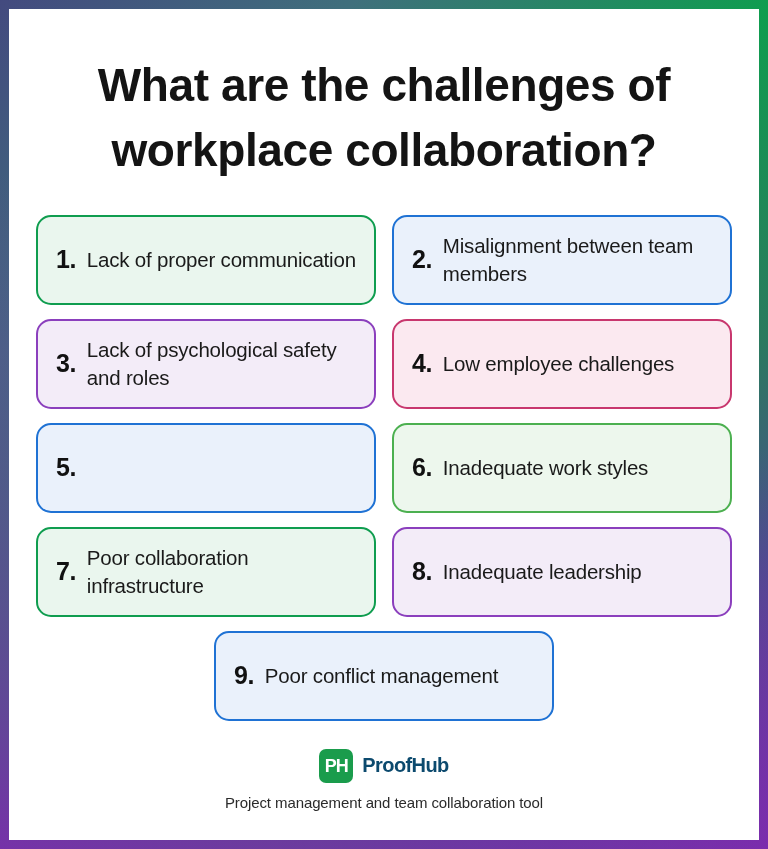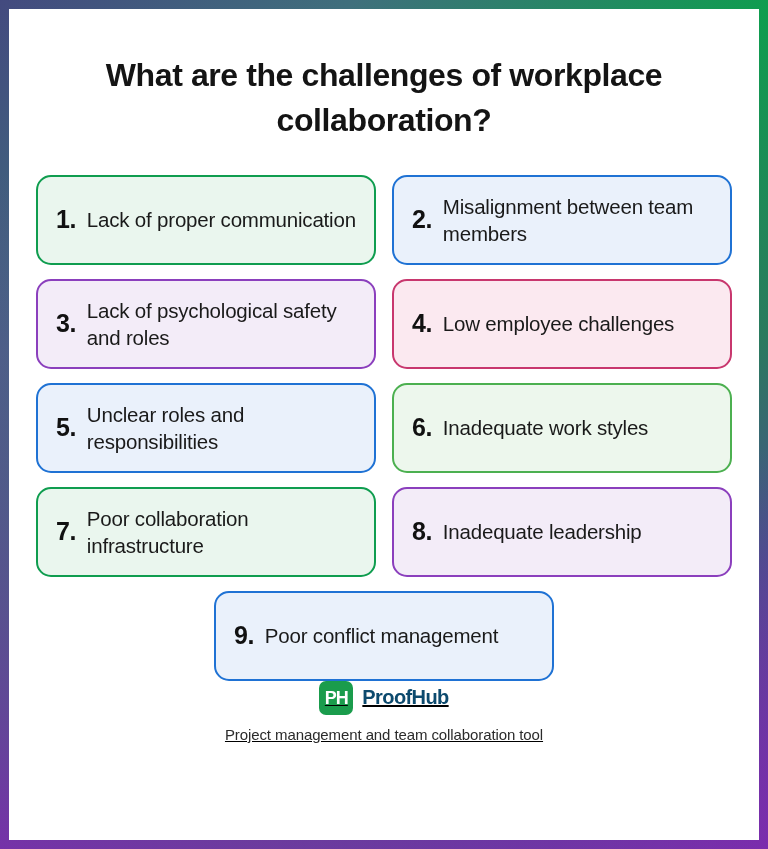--- a/index.html
+++ b/index.html
@@ -47,21 +47,21 @@
     z-index: 2;
     width: 100%;
     height: 100%;
     background: #ffffff;
     padding: 44px 36px 0 36px;
   }
 
   
   .title {
     text-align: center;
-    font-size: 32px;
+    font-size: 46px;
     line-height: 1.42;
     font-weight: bold;
     color: #141414;
     letter-spacing: -0.4px;
     margin: 0 auto;
     max-width: 600px;
   }
 
   
   .grid {
@@ -106,22 +106,22 @@
     display: flex;
     justify-content: center;
     margin-top: 14px;
   }
   .card-row-last .card {
     width: 340px;
   }
 
   
   .footer {
+    margin-top: 28px;
     text-align: center;
-    text-decoration: underline;
   }
   .logo-line {
     display: flex;
     align-items: center;
     justify-content: center;
     gap: 9px;
   }
   .logo-mark {
     width: 34px;
     height: 34px;
@@ -176,21 +176,20 @@
         <div class="text">Lack of psychological safety and roles</div>
       </div>
 
       <div class="card" style="border-color: rgb(200, 55, 110); background-color: rgb(251, 233, 240);">
         <div class="num">4.</div>
         <div class="text">Low employee challenges</div>
       </div>
 
       <div class="card" style="border-color: rgb(31, 114, 212); background-color: rgb(234, 241, 251);">
         <div class="num">5.</div>
-        <div class="text">Unclear roles and responsibilities</div>
       </div>
 
       <div class="card single" style="border-color: rgb(76, 176, 80); background-color: rgb(237, 247, 237);">
         <div class="num">6.</div>
         <div class="text">Inadequate work styles</div>
       </div>
 
       <div class="card" style="border-color: rgb(15, 157, 79); background-color: rgb(234, 246, 238);">
         <div class="num">7.</div>
         <div class="text">Poor collaboration infrastructure</div>

